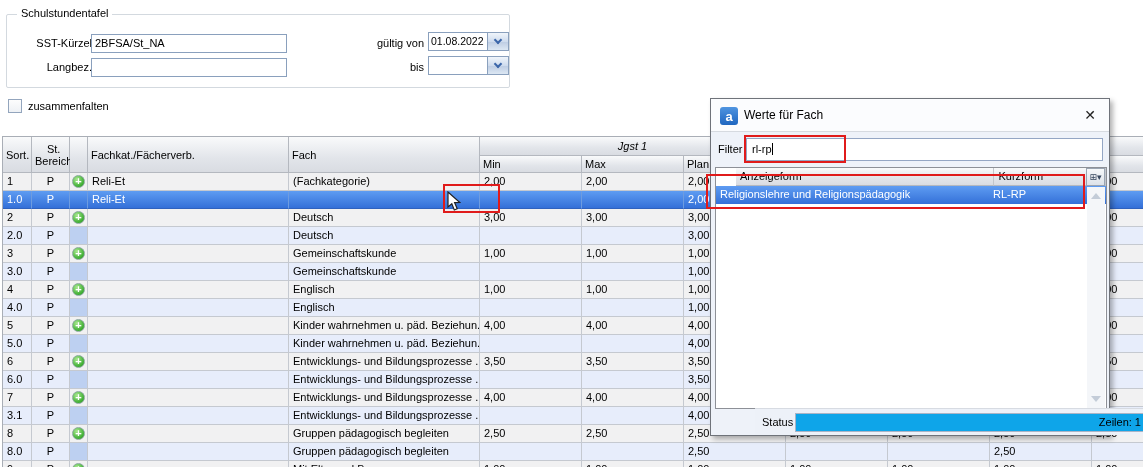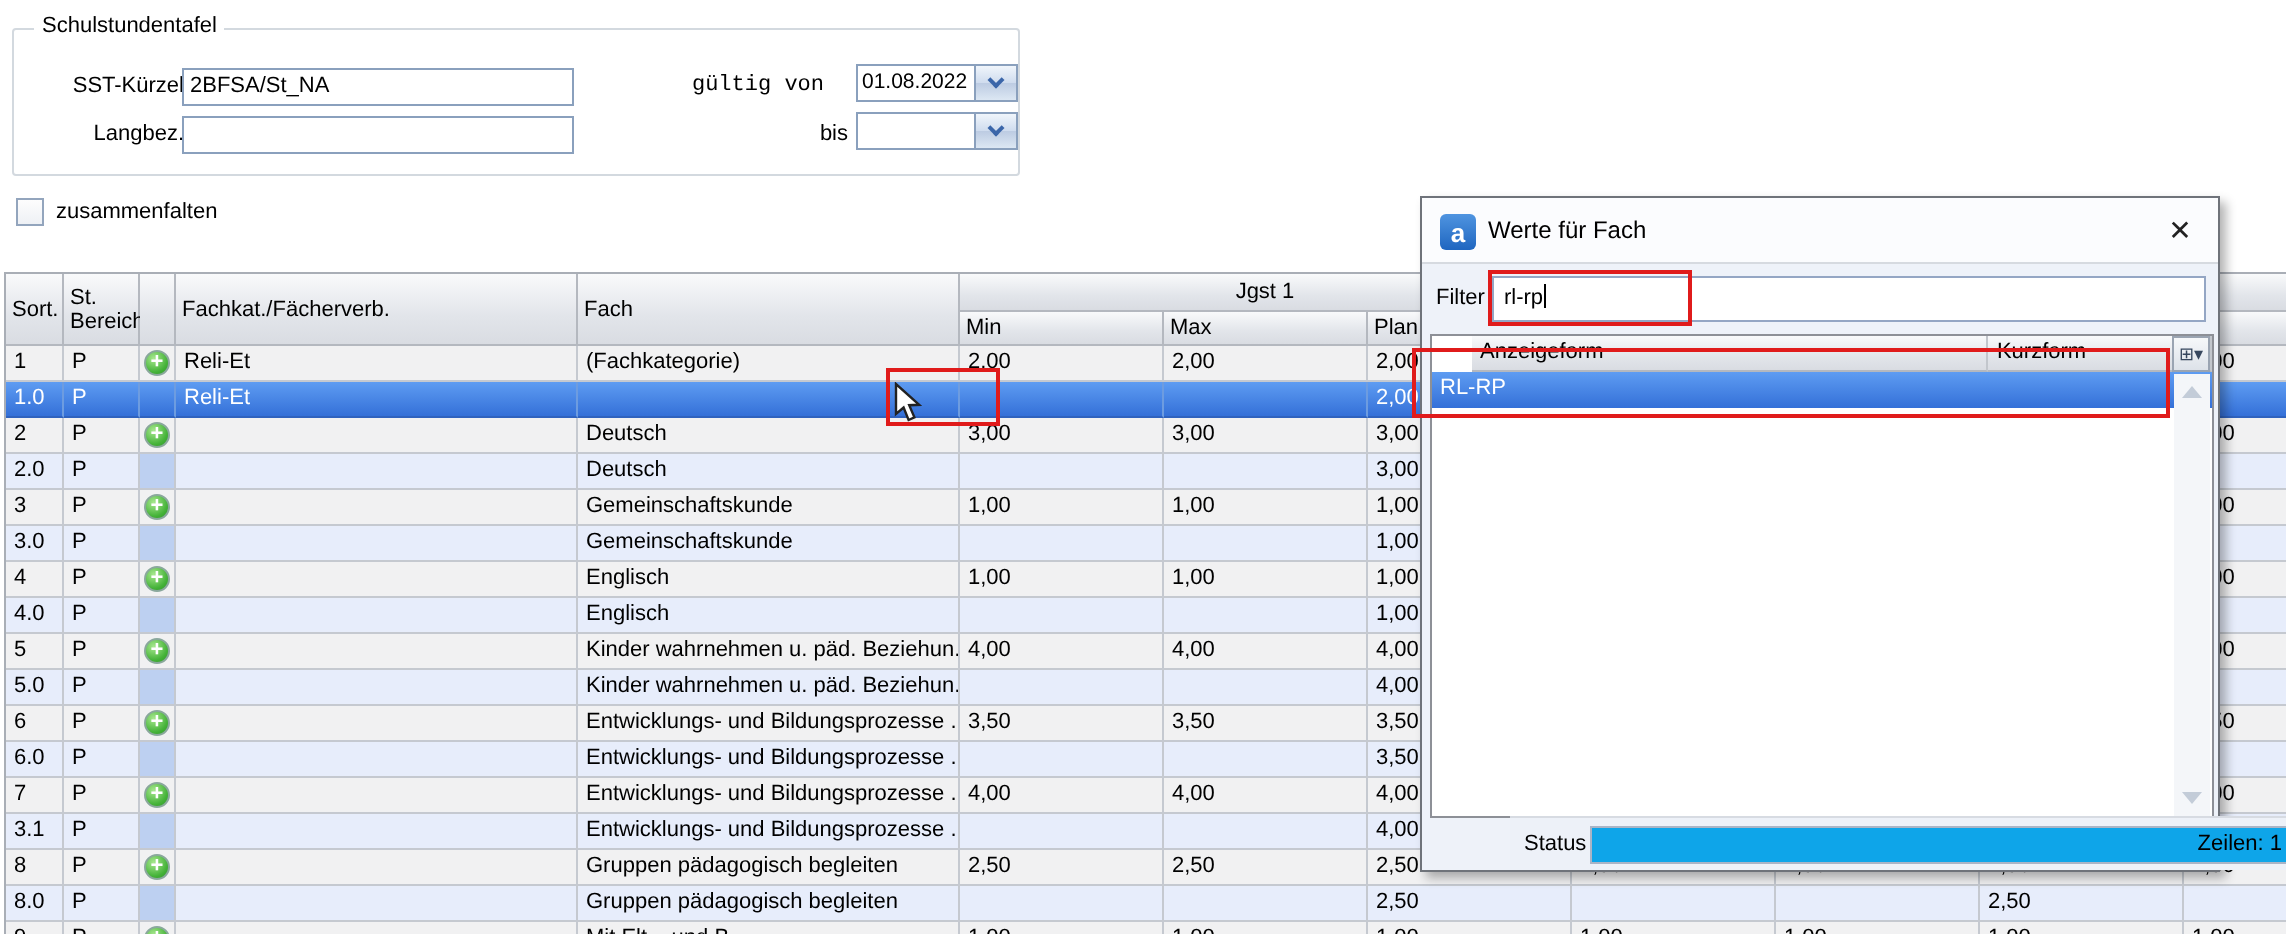--- a/index.html
+++ b/index.html
@@ -24,22 +24,22 @@
     background:linear-gradient(#fdfdfd,#eef1f5); }
   #collapse-label { left:28px; top:100px; }
 
   
   #table { left:2px; top:136px; width:1141px; height:331px; overflow:hidden; }
   #table-inner { position:absolute; left:0; top:0; width:1396px;
     border-top:1px solid #a9aeb6; border-left:1px solid #a9aeb6; }
   .hrow, .drow { display:flex; }
   .hcell { background:linear-gradient(#f9fafb,#e2e5ea 60%,#d9dce2); border-right:1px solid #b4b8bf;
     border-bottom:1px solid #b4b8bf; padding:1px 3px; display:flex; align-items:center; }
-  .hc-top { justify-content:center; }
-  .c0{width:29px;} .c1{width:38px;} .c2{width:18px;} .c3{width:201px;} .c4{width:191px;} .cv{width:102px;}
+  .hc-top { justify-content:center;font-style:italic; }
+  .c0{width:29px;} .c1{width:38px;text-align:center;} .c2{width:18px;} .c3{width:201px;} .c4{width:191px;} .cv{width:102px;}
   .h36 { height:36px; } .h17 { height:17px; }
   .grp { width:306px; display:flex; flex-direction:column; }
   .grp-top { height:19px; }
   .grp-bot { display:flex; height:17px; }
   .drow { height:18px; }
   .dcell { border-right:1px solid #c5c9d0; border-bottom:1px solid #c5c9d0;
     padding:1px 4px; line-height:15px; white-space:nowrap; overflow:hidden; }
   .row-main .dcell { background:#f1f1f2; }
   .row-sub  .dcell { background:#e7edfb; }
   .row-sub  .icncell { background:#bdd0f1; }
@@ -98,21 +98,21 @@
 </style>
 </head>
 <body>
 
 <div class="abs" id="groupbox">
   <div class="abs" id="groupbox-label">Schulstundentafel</div>
   <div class="abs flabel r" style="left:14px; top:19px; width:71px;">SST-Kürzel</div>
   <div class="abs tbox" style="left:84px; top:19px; width:196px;">2BFSA/St_NA</div>
   <div class="abs flabel r" style="left:14px; top:43px; width:71px;">Langbez.</div>
   <div class="abs tbox" style="left:84px; top:43px; width:196px;"></div>
-  <div class="abs flabel r" style="left:338px; top:19px; width:67px;font-family:Liberation Mono, monospace;">gültig von</div>
+  <div class="abs flabel r" style="left:350px; top:19px; width:67px;">gültig von</div>
   <div class="abs tbox" style="left:421px; top:17px; width:60px; font-size:10.5px; padding:0 2px;">01.08.2022</div>
   <div class="abs combo-btn" style="left:481px; top:17px;">
       <span class="chev"></span>
     </div>
   <div class="abs flabel r" style="left:350px; top:43px; width:67px;">bis</div>
   <div class="abs tbox" style="left:421px; top:41px; width:60px;"></div>
   <div class="abs combo-btn" style="left:481px; top:41px;">
       <span class="chev"></span>
     </div>
 </div>
@@ -423,20 +423,21 @@
   </div>
   <div id="dlg-filter-label">Filter</div>
   <div id="dlg-filter-input"><span>rl-rp</span><span class="caret"></span></div>
   <div id="dlg-list">
     <div class="dlg-hrow">
       <div class="dlg-hcell dlg-col-a">Anzeigeform</div>
       <div class="dlg-hcell dlg-col-b">Kurzform</div>
       <div class="dlg-hcell dlg-col-c"></div>
     </div>
     <div class="dlg-selrow">
+      <div class="dlg-col-a">Religionslehre und Religionspädagogik</div>
       <div class="dlg-col-b">RL-RP</div>
     </div>
     <div id="field-chooser">⊞▾</div>
     <div id="dlg-scroll">
       <div class="sc-up"></div>
       <div class="sc-dn"></div>
     </div>
   </div>
   <div id="dlg-status">
     <div id="dlg-status-label">Status</div>

